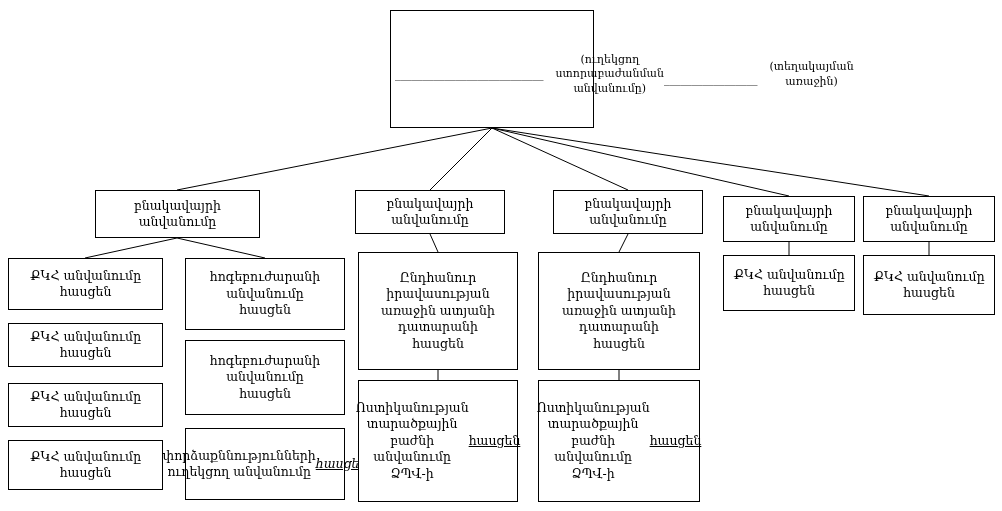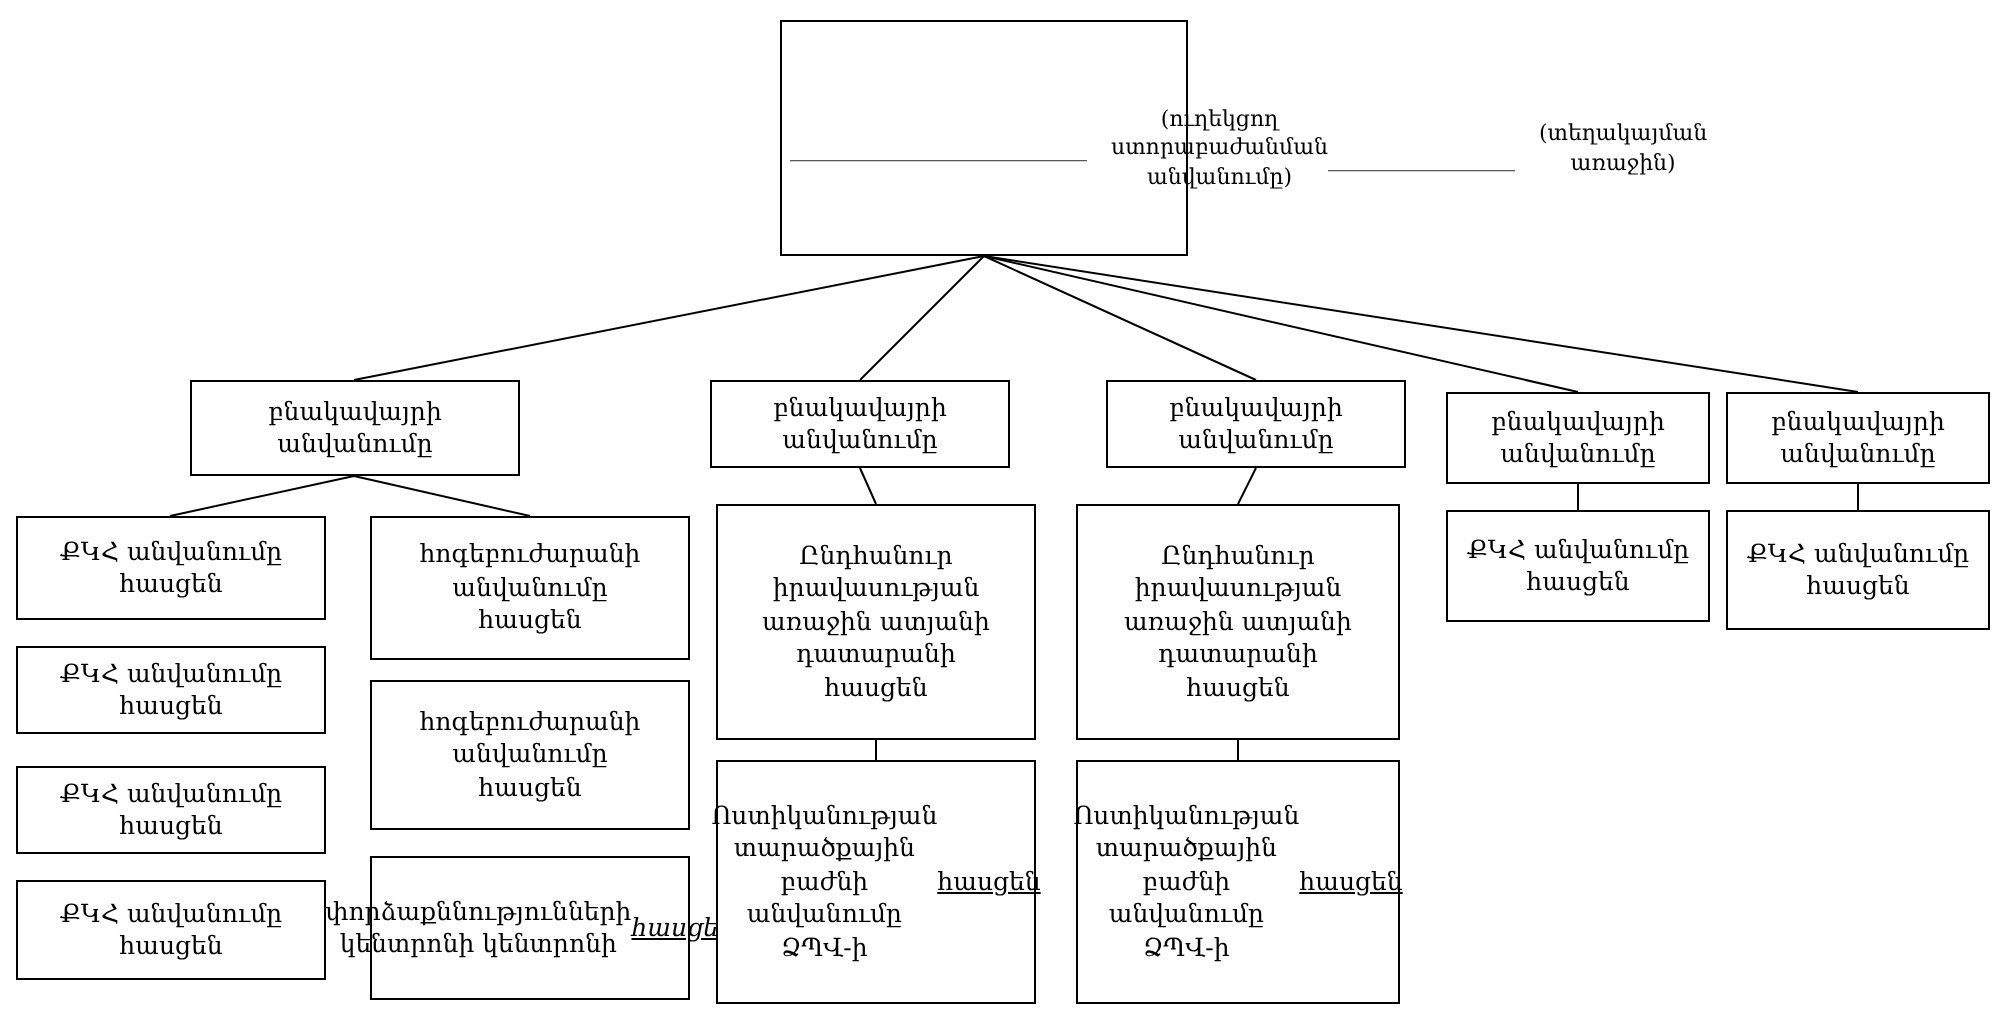--- a/index.html
+++ b/index.html
@@ -117,21 +117,21 @@
 անվանումը
 հասցեն</span>
   </div>
   <div class="box" style="left:185px;top:340px;width:160px;height:75px">
     <span class="lines">հոգեբուժարանի
 անվանումը
 հասցեն</span>
   </div>
   <div class="box" style="left:185px;top:428px;width:160px;height:72px">
     <span class="lines">փորձաքննությունների
-կենտրոնի կենտրոնի</span>
+ուղեկցող անվանումը</span>
     <span class="addr-italic-underline">հասցեն</span>
   </div>
 
   <div class="box" style="left:358px;top:252px;width:160px;height:118px">
     <span class="lines">Ընդհանուր
 իրավասության
 առաջին ատյանի
 դատարանի
 հասցեն</span>
   </div>

